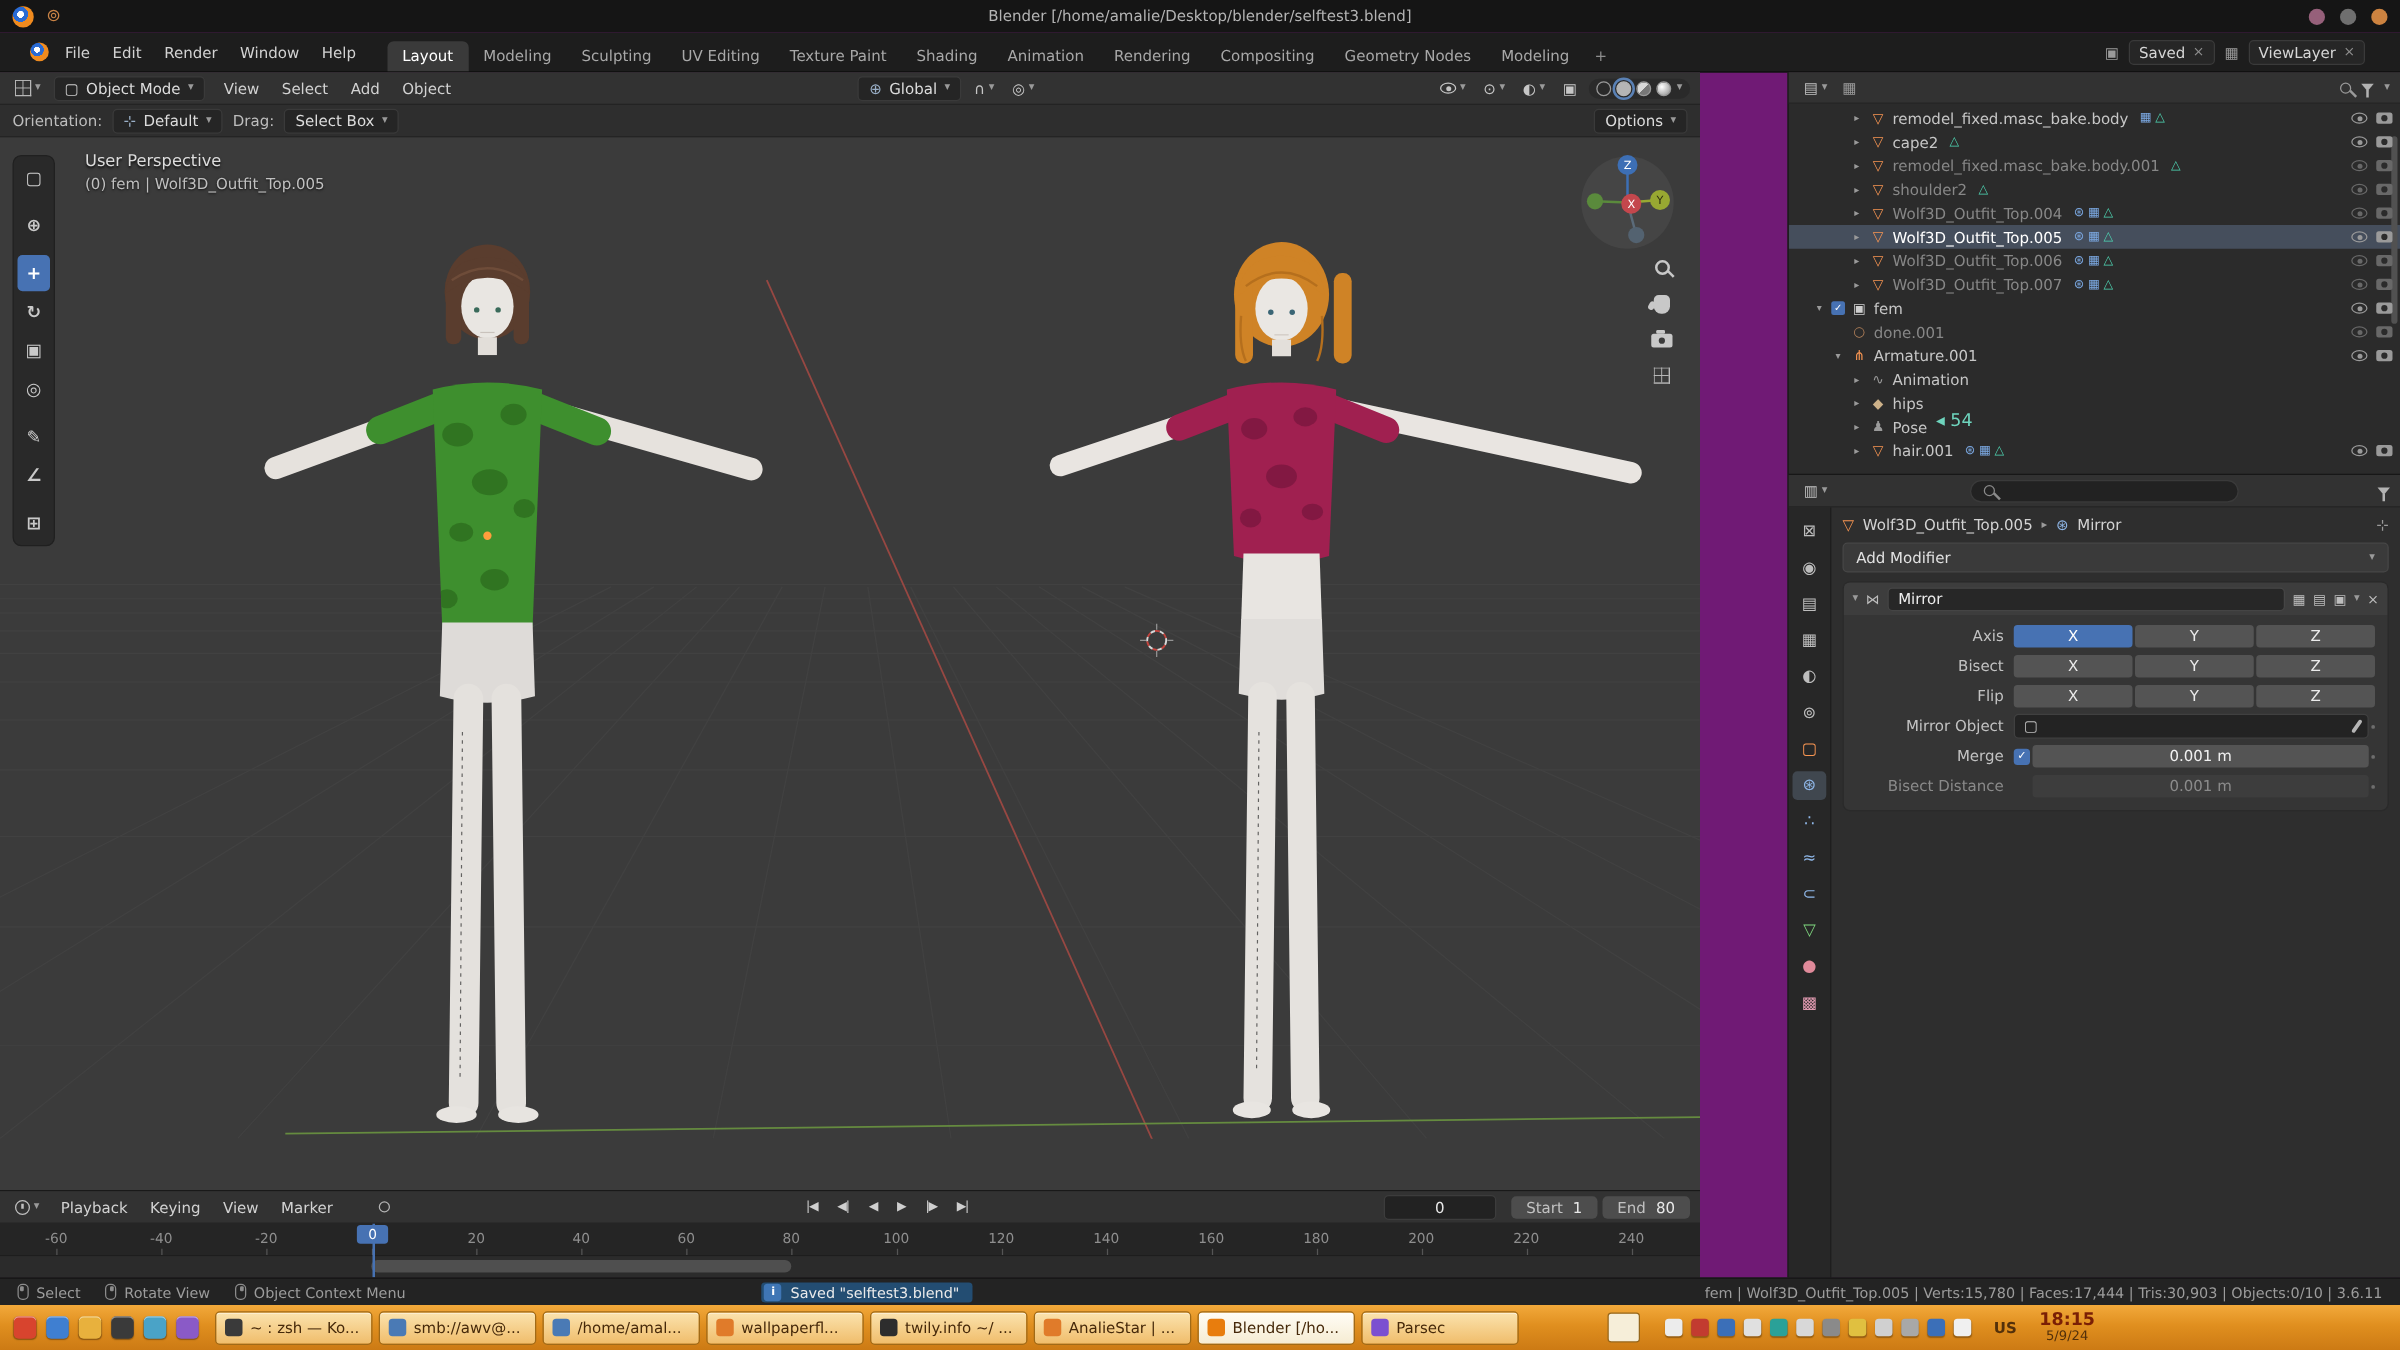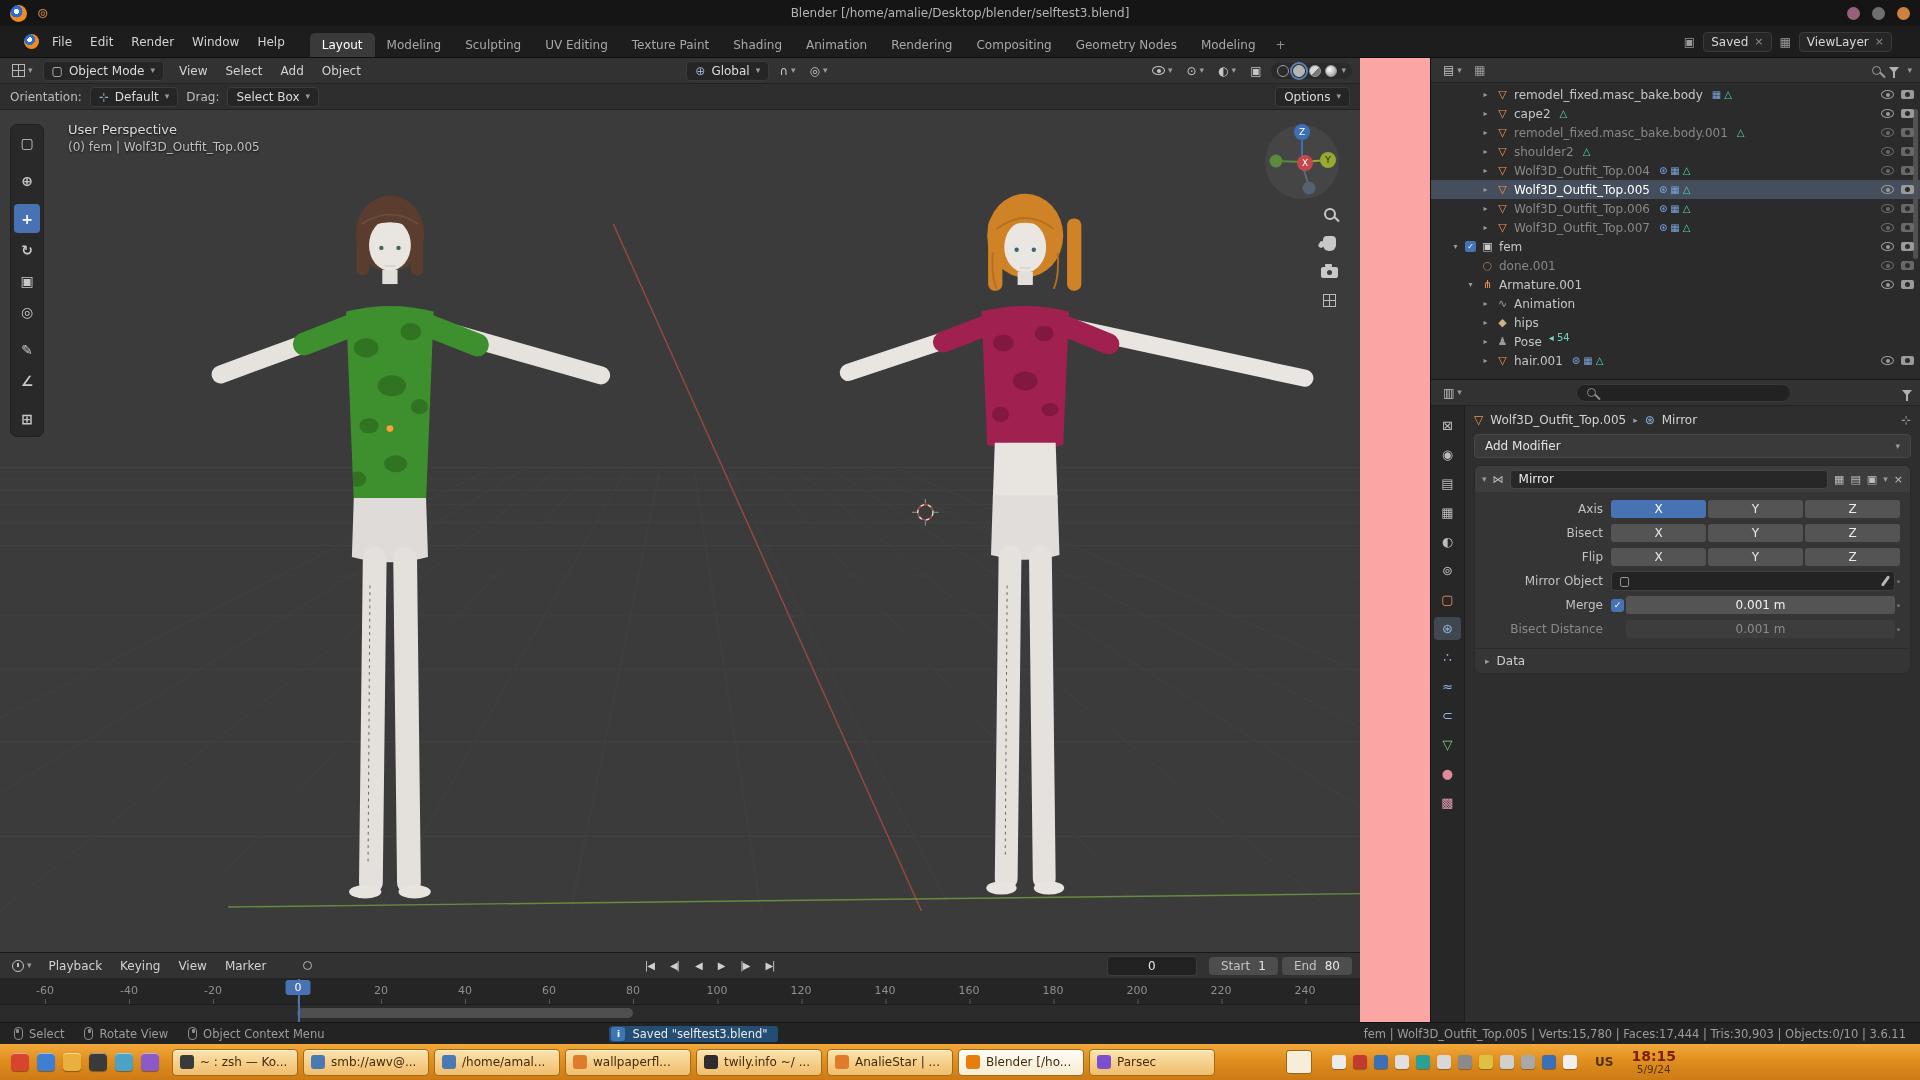--- a/index.html
+++ b/index.html
@@ -1,17 +1,17 @@
 <!DOCTYPE html>
 <html><head>
 <meta charset="utf-8">
 <style>
 *{margin:0;padding:0;box-sizing:border-box;}
 html,body{background:#000;}
-#app{position:relative;width:1920px;height:1080px;overflow:hidden;background:#fca5a5;
+#app{position:relative;width:1920px;height:1080px;overflow:hidden;background:#701a75;
   font-family:"DejaVu Sans","Liberation Sans",sans-serif;font-size:12px;color:#d6d6d6;}
 
 
 .gl{display:inline-block;line-height:1;}
 .gl::after{content:attr(data-glyph);}
 .gl.sm{font-size:9px;color:#9a9a9a;}
 .menu-item{padding:3px 9px;border-radius:4px;color:#d2d2d2;cursor:default;}
 .dd{display:flex;align-items:center;gap:6px;background:#252525;border:1px solid #3a3a3a;border-radius:4px;padding:2px 8px;color:#dcdcdc;}
 .spacer{flex:1;}
 
@@ -109,21 +109,21 @@
 
 .outliner{height:322px;display:flex;flex-direction:column;background:#2b2b2b;border-bottom:1px solid #171717;}
 .outliner-header{height:25px;background:#323232;border-bottom:1px solid #242424;display:flex;align-items:center;gap:8px;padding:0 8px;}
 .outliner-body{flex:1;position:relative;padding-top:2px;overflow:hidden;}
 .out-row{height:19px;display:flex;align-items:center;gap:4px;color:#c6c6c6;padding-right:6px;}
 .out-row.selected{background:#454e5c;color:#fff;}
 .out-row.dim .o-label{color:#878787;}
 .o-arrow{width:11px;text-align:center;color:#9a9a9a;font-size:8px;}
 .o-icon{width:15px;text-align:center;font-size:11px;}
 .o-label{white-space:nowrap;}
-.o-badge{color:#6ed4bd;font-size:10px;margin-left:6px;margin-top:29px;}
+.o-badge{color:#6ed4bd;font-size:14px;margin-left:6px;margin-top:29px;}
 .o-tails{display:flex;gap:3px;margin-left:5px;font-size:10px;}
 .o-right{margin-left:auto;display:flex;gap:7px;align-items:center;color:#9a9a9a;}
 .out-row.dim .o-right{color:#686868;}
 .o-check{width:11px;height:11px;background:#4772b3;border-radius:2px;display:inline-flex;align-items:center;justify-content:center;color:#fff;}
 .o-check::after{content:"✓";font-size:8px;}
 .scrollbar-v{position:absolute;right:2px;top:26px;width:5px;height:150px;background:#515151;border-radius:3px;}
 
 
 .props{flex:1;display:flex;flex-direction:column;background:#2e2e2e;}
 .props-header{height:26px;background:#323232;border-bottom:1px solid #232323;display:flex;align-items:center;gap:8px;padding:0 8px;}
@@ -815,24 +815,20 @@
               </div>
               <div class="mrow">
                 <span class="mlabel dis">Bisect Distance</span>
                 <div class="mctrl">
                   <span style="width:13px;flex-shrink:0;"></span>
                   <span class="val-field disabled">0.001 m</span>
                   <span class="dot"></span>
                 </div>
               </div>
             </div>
-            <div class="data-row">
-              <span class="gl sm" data-glyph="▸"></span>
-              <span>Data</span>
-            </div>
           </div>
         </div>
       </div>
     </div>
   </div>
 
   <div class="statusbar">
     <div class="menus" id="status-hints" style="gap:20px;display:flex;">
         <span class="hint">
           <span class="i-mouse m-l"></span>

